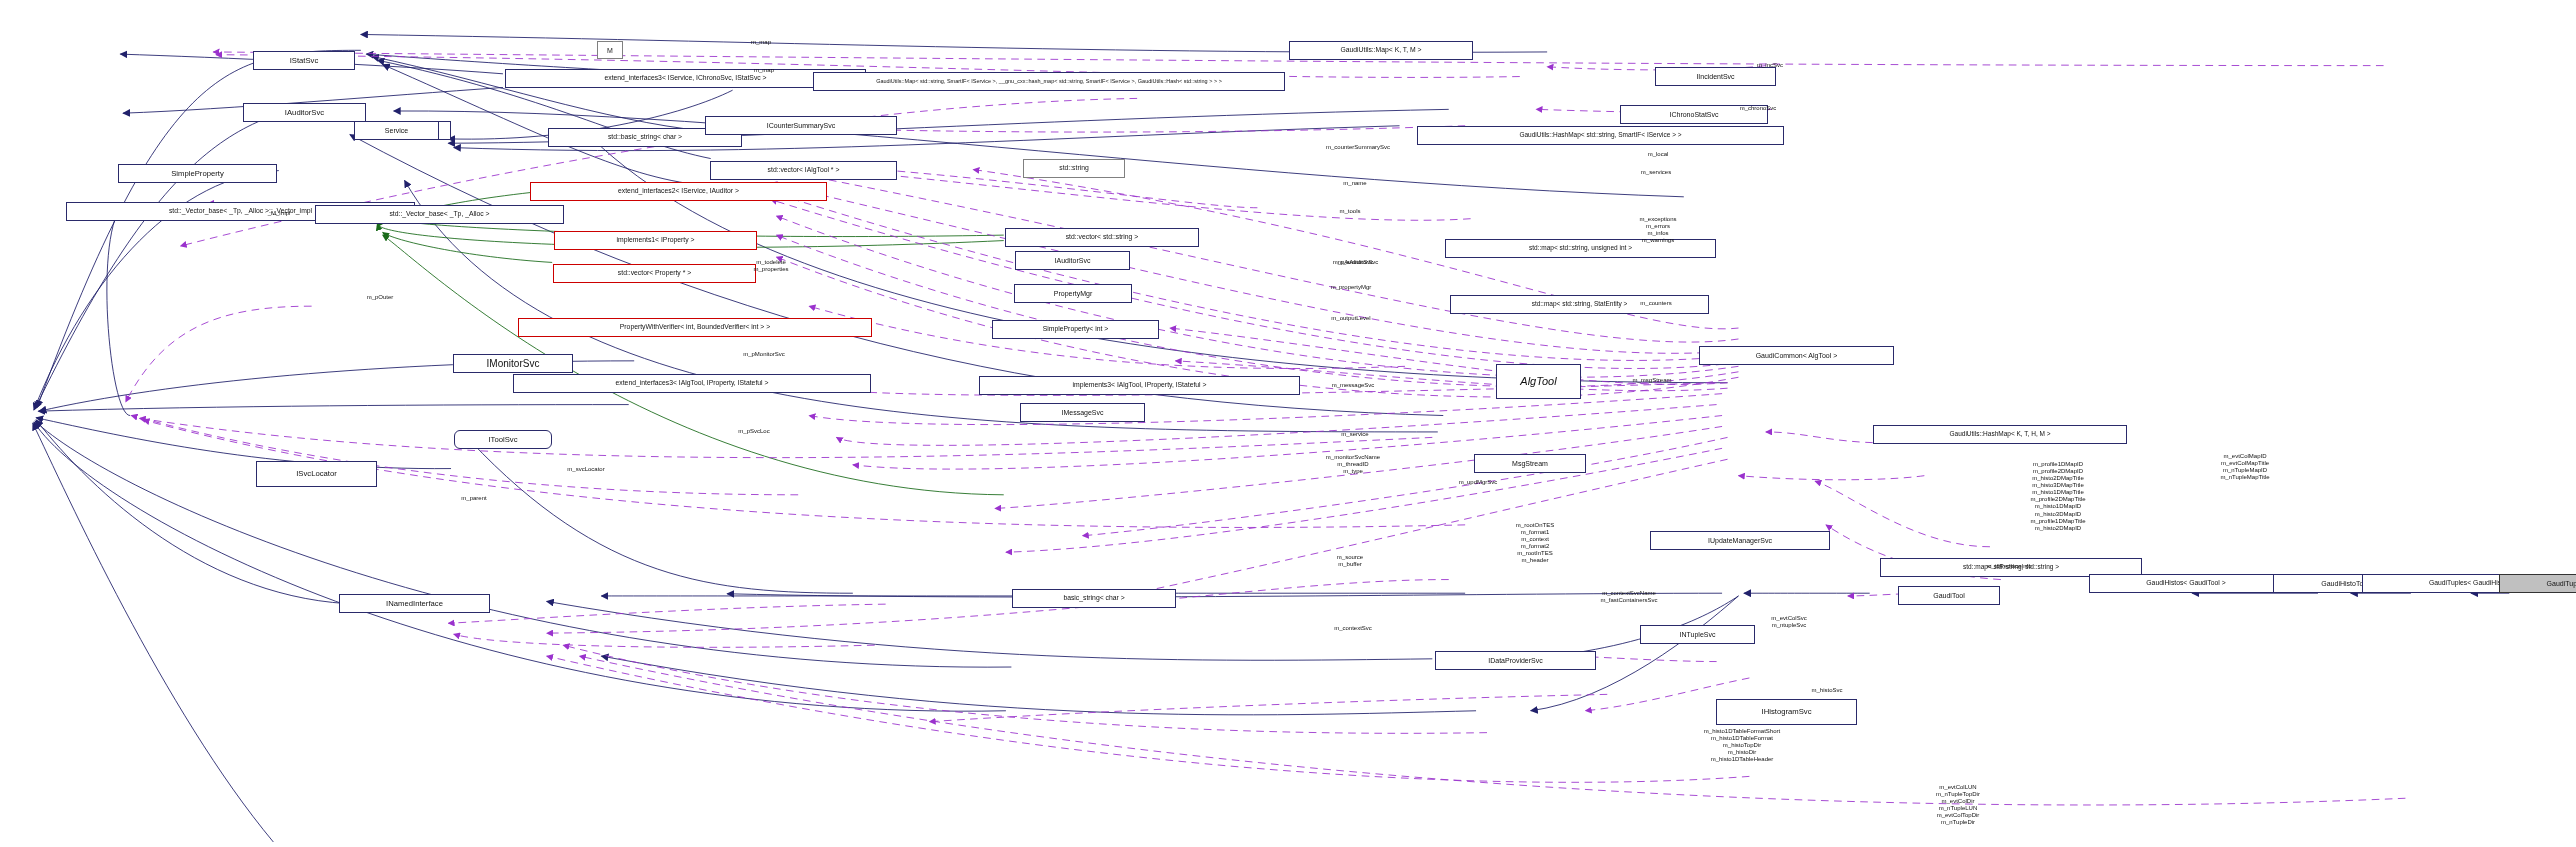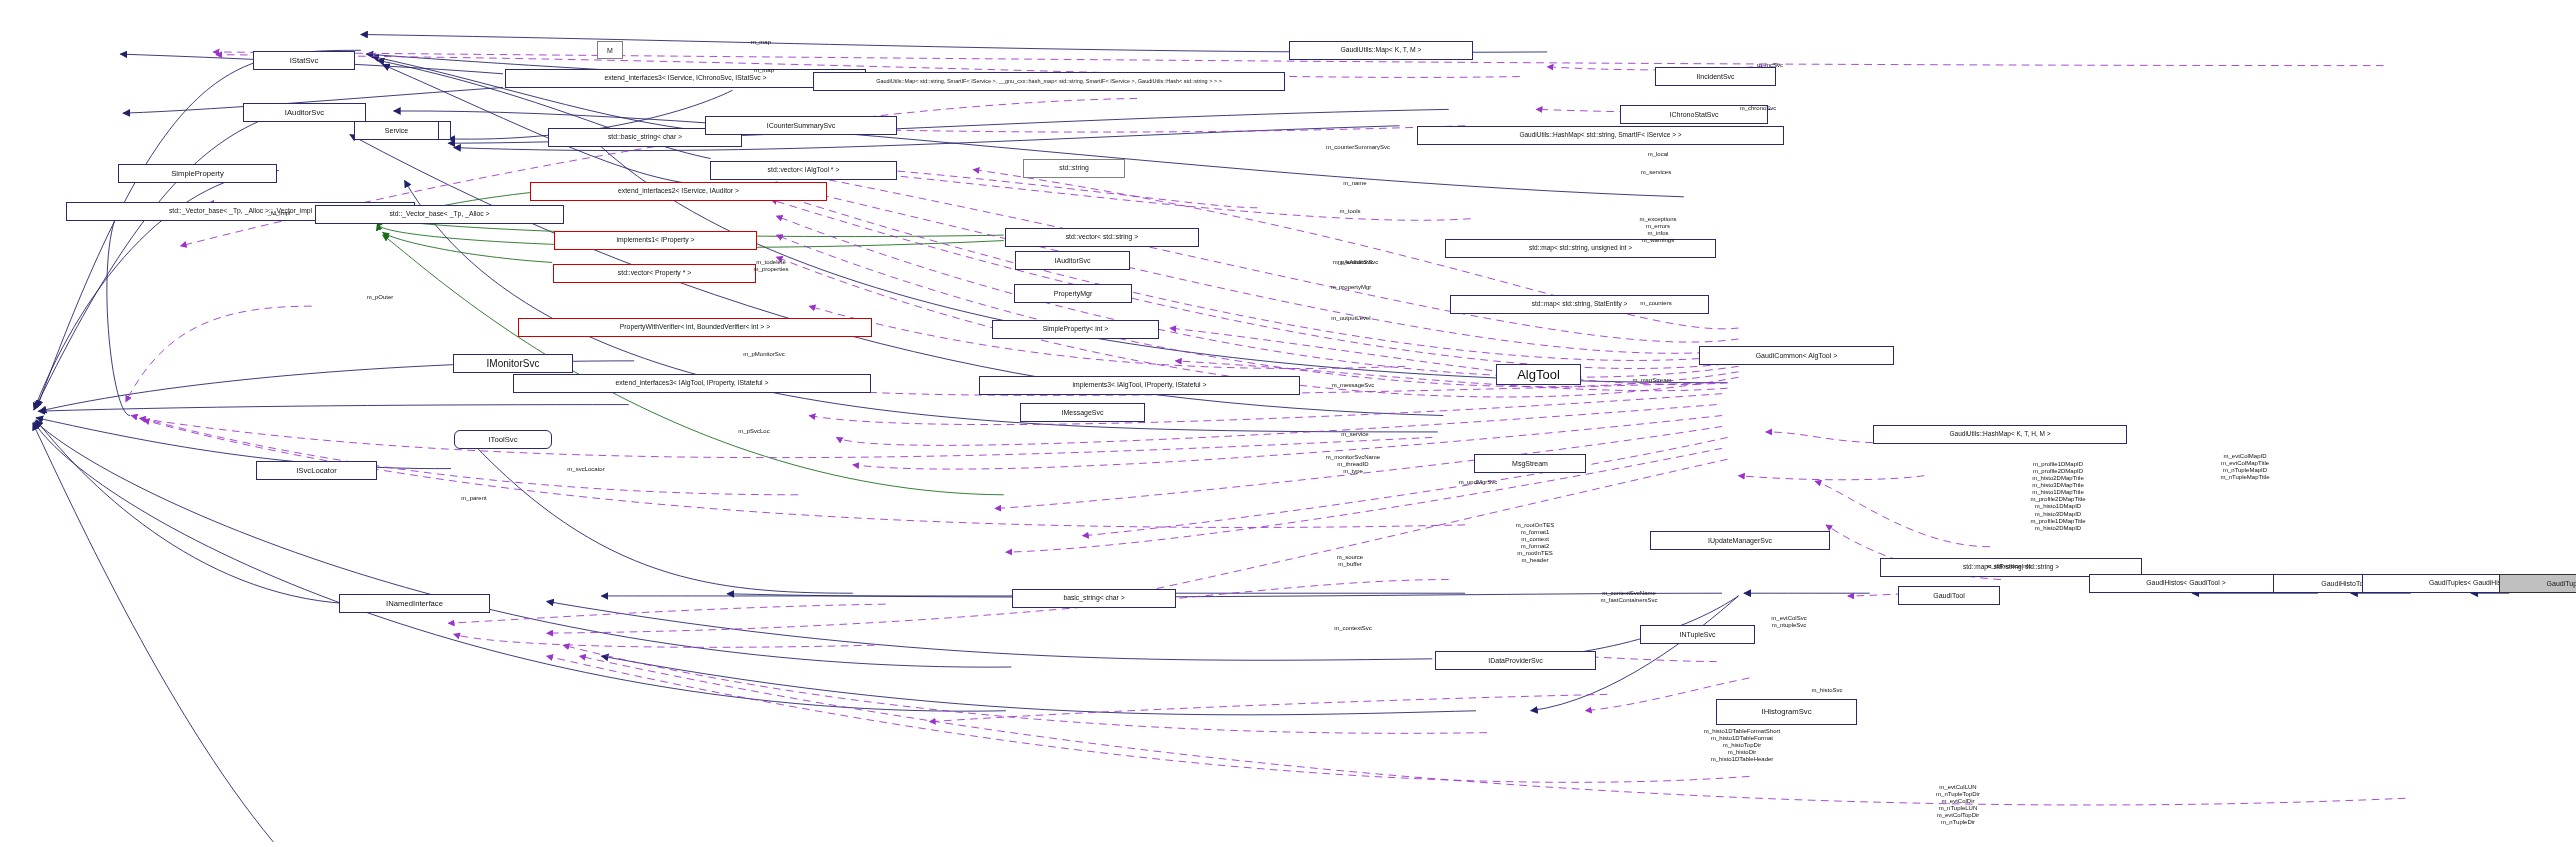--- a/index.html
+++ b/index.html
@@ -133,21 +133,21 @@
       <path d="M 600,373 C 480,373 400,372 380,372"></path>
     </g>
   </svg>
 
   <div class="node" style="left: 253px; top: 51px; width: 102px; height: 19px; font-size: 7.7px;">IStatSvc</div>
   <div class="node" style="left: 243px; top: 103px; width: 123px; height: 19px; font-size: 7.7px;">IAuditorSvc</div>
   <div class="node" style="left: 118px; top: 164px; width: 159px; height: 19px; font-size: 7.7px;">SimpleProperty</div>
   <div class="node" style="left: 66px; top: 202px; width: 349px; height: 19px; font-size: 6.8px;">std::_Vector_base&lt; _Tp, _Alloc &gt;::_Vector_impl</div>
   <div class="node" style="left: 453px; top: 354px; width: 120px; height: 19px; font-size: 10px;">IMonitorSvc</div>
   <div class="node" style="left: 454px; top: 430px; width: 98px; height: 19px; font-size: 7.7px; border-radius: 6px;">IToolSvc</div>
-  <div class="node" style="left: 256px; top: 461px; width: 121px; height: 19px; font-size: 7.7px;">ISvcLocator</div>
+  <div class="node" style="left: 256px; top: 461px; width: 121px; height: 26px; font-size: 7.7px;">ISvcLocator</div>
   <div class="node" style="left: 339px; top: 594px; width: 151px; height: 19px; font-size: 7.7px;">INamedInterface</div>
   <div class="node" style="left: 359px; top: 121px; width: 92px; height: 19px; font-size: 7.7px;">IService</div>
   <div class="node" style="left: 315px; top: 205px; width: 249px; height: 19px; font-size: 6.8px;">std::_Vector_base&lt; _Tp, _Alloc &gt;</div>
 
   <div class="node gray" style="left: 597px; top: 41px; width: 26px; height: 18px; font-size: 7px;">M</div>
   <div class="node" style="left: 505px; top: 69px; width: 361px; height: 19px; font-size: 6.8px;">extend_interfaces3&lt; IService, IChronoSvc, IStatSvc &gt;</div>
   <div class="node" style="left: 548px; top: 128px; width: 194px; height: 19px; font-size: 6.8px;">std::basic_string&lt; char &gt;</div>
   <div class="node" style="left: 705px; top: 116px; width: 192px; height: 19px; font-size: 7px;">ICounterSummarySvc</div>
   <div class="node" style="left: 710px; top: 161px; width: 187px; height: 19px; font-size: 6.8px;">std::vector&lt; IAlgTool * &gt;</div>
   <div class="node red" style="left: 530px; top: 182px; width: 297px; height: 19px; font-size: 6.8px;">extend_interfaces2&lt; IService, IAuditor &gt;</div>
@@ -167,21 +167,21 @@
   <div class="node gray" style="left: 1023px; top: 159px; width: 102px; height: 19px; font-size: 6.8px;">std::string</div>
   <div class="node" style="left: 1005px; top: 228px; width: 194px; height: 19px; font-size: 6.8px;">std::vector&lt; std::string &gt;</div>
   <div class="node" style="left: 1015px; top: 251px; width: 115px; height: 19px; font-size: 7px;">IAuditorSvc</div>
   <div class="node" style="left: 1014px; top: 284px; width: 118px; height: 19px; font-size: 7px;">PropertyMgr</div>
   <div class="node" style="left: 992px; top: 320px; width: 167px; height: 19px; font-size: 6.8px;">SimpleProperty&lt; int &gt;</div>
   <div class="node" style="left: 1445px; top: 239px; width: 271px; height: 19px; font-size: 6.5px;">std::map&lt; std::string, unsigned int &gt;</div>
   <div class="node" style="left: 1450px; top: 295px; width: 259px; height: 19px; font-size: 6.5px;">std::map&lt; std::string, StatEntity &gt;</div>
   <div class="node" style="left: 979px; top: 376px; width: 321px; height: 19px; font-size: 6.8px;">implements3&lt; IAlgTool, IProperty, IStateful &gt;</div>
   <div class="node" style="left: 1020px; top: 403px; width: 125px; height: 19px; font-size: 7px;">IMessageSvc</div>
 
-  <div class="node" style="left: 1496px; top: 364px; width: 85px; height: 21px; font-size: 13px;">AlgTool</div>
+  <div class="node" style="left: 1496px; top: 364px; width: 85px; height: 35px; font-size: 11px; font-style: italic;">AlgTool</div>
   <div class="node" style="left: 1474px; top: 454px; width: 112px; height: 19px; font-size: 7px;">MsgStream</div>
   <div class="node" style="left: 1699px; top: 346px; width: 195px; height: 19px; font-size: 7px;">GaudiCommon&lt; AlgTool &gt;</div>
   <div class="node" style="left: 1873px; top: 425px; width: 254px; height: 19px; font-size: 6.5px;">GaudiUtils::HashMap&lt; K, T, H, M &gt;</div>
   <div class="node" style="left: 1650px; top: 531px; width: 180px; height: 19px; font-size: 7px;">IUpdateManagerSvc</div>
   <div class="node" style="left: 1012px; top: 589px; width: 164px; height: 19px; font-size: 6.8px;">basic_string&lt; char &gt;</div>
   <div class="node" style="left: 1880px; top: 558px; width: 262px; height: 19px; font-size: 6.5px;">std::map&lt; std::string, std::string &gt;</div>
 
   <div class="node" style="left: 1898px; top: 586px; width: 102px; height: 19px; font-size: 7px;">GaudiTool</div>
   <div class="node" style="left: 2089px; top: 574px; width: 194px; height: 19px; font-size: 6.8px;">GaudiHistos&lt; GaudiTool &gt;</div>
   <div class="node" style="left: 2273px; top: 574px; width: 144px; height: 19px; font-size: 7px;">GaudiHistoTool</div>

